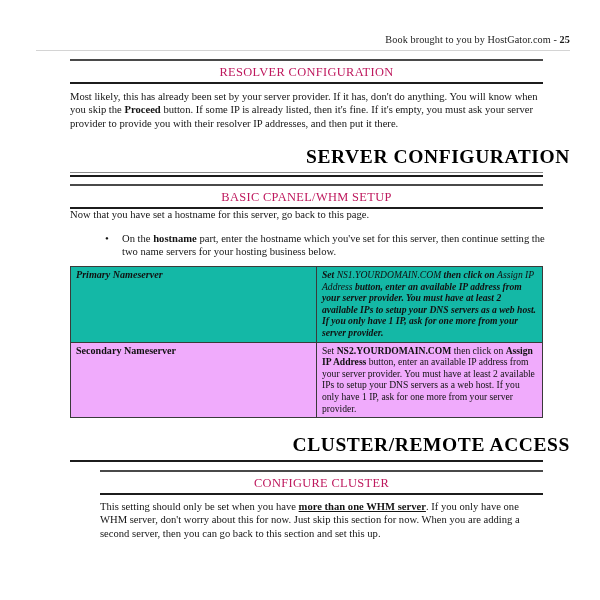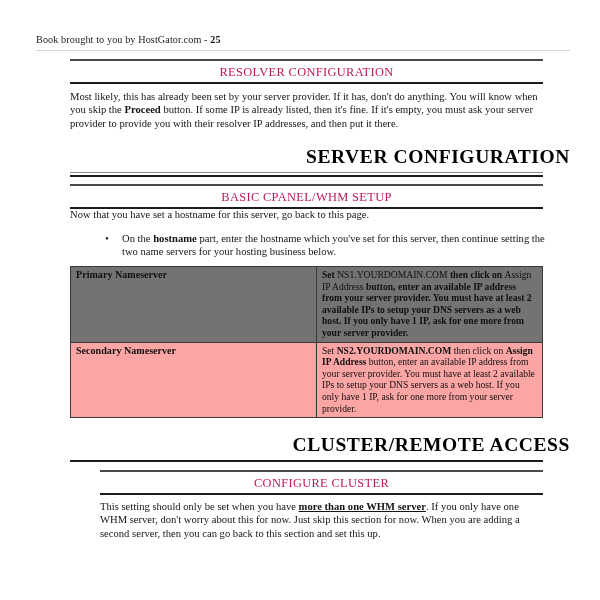--- a/index.html
+++ b/index.html
@@ -21,20 +21,21 @@
     height: 600px;
     box-sizing: border-box;
   }
 
   
   .running-header {
     position: absolute;
     top: 34px;
     left: 36px;
     right: 30px;
+    text-align: right;
     font-size: 10.2px;
     letter-spacing: 0.1px;
     color: #1a1a1a;
     white-space: nowrap;
   }
   .running-header .pagenum { font-weight: bold; }
   .header-rule {
     position: absolute;
     top: 50px;
     left: 36px;
@@ -134,24 +135,25 @@
     vertical-align: top;
     padding: 2px 4px 3px 5px;
     color: #101010;
   }
   .tbl td.label {
     width: 236px;
     font-weight: bold;
     font-size: 10.1px;
   }
   .tbl tr.shaded td {
-    background: #fca5a5;
+    background: #f0abfc;
   }
   .tbl tr.plain td {
-    background: #737373;
+    background: #14b8a6;
+    font-style: italic;
   }
   .tbl td.value.allbold { font-weight: bold; margin-left: 24px; }
 </style>
 </head>
 <body>
 
 <div class="page">
 
   <div class="running-header"><span>Book brought to you by HostGator.com - </span><span class="pagenum">25</span></div>
   <div class="header-rule"></div>

